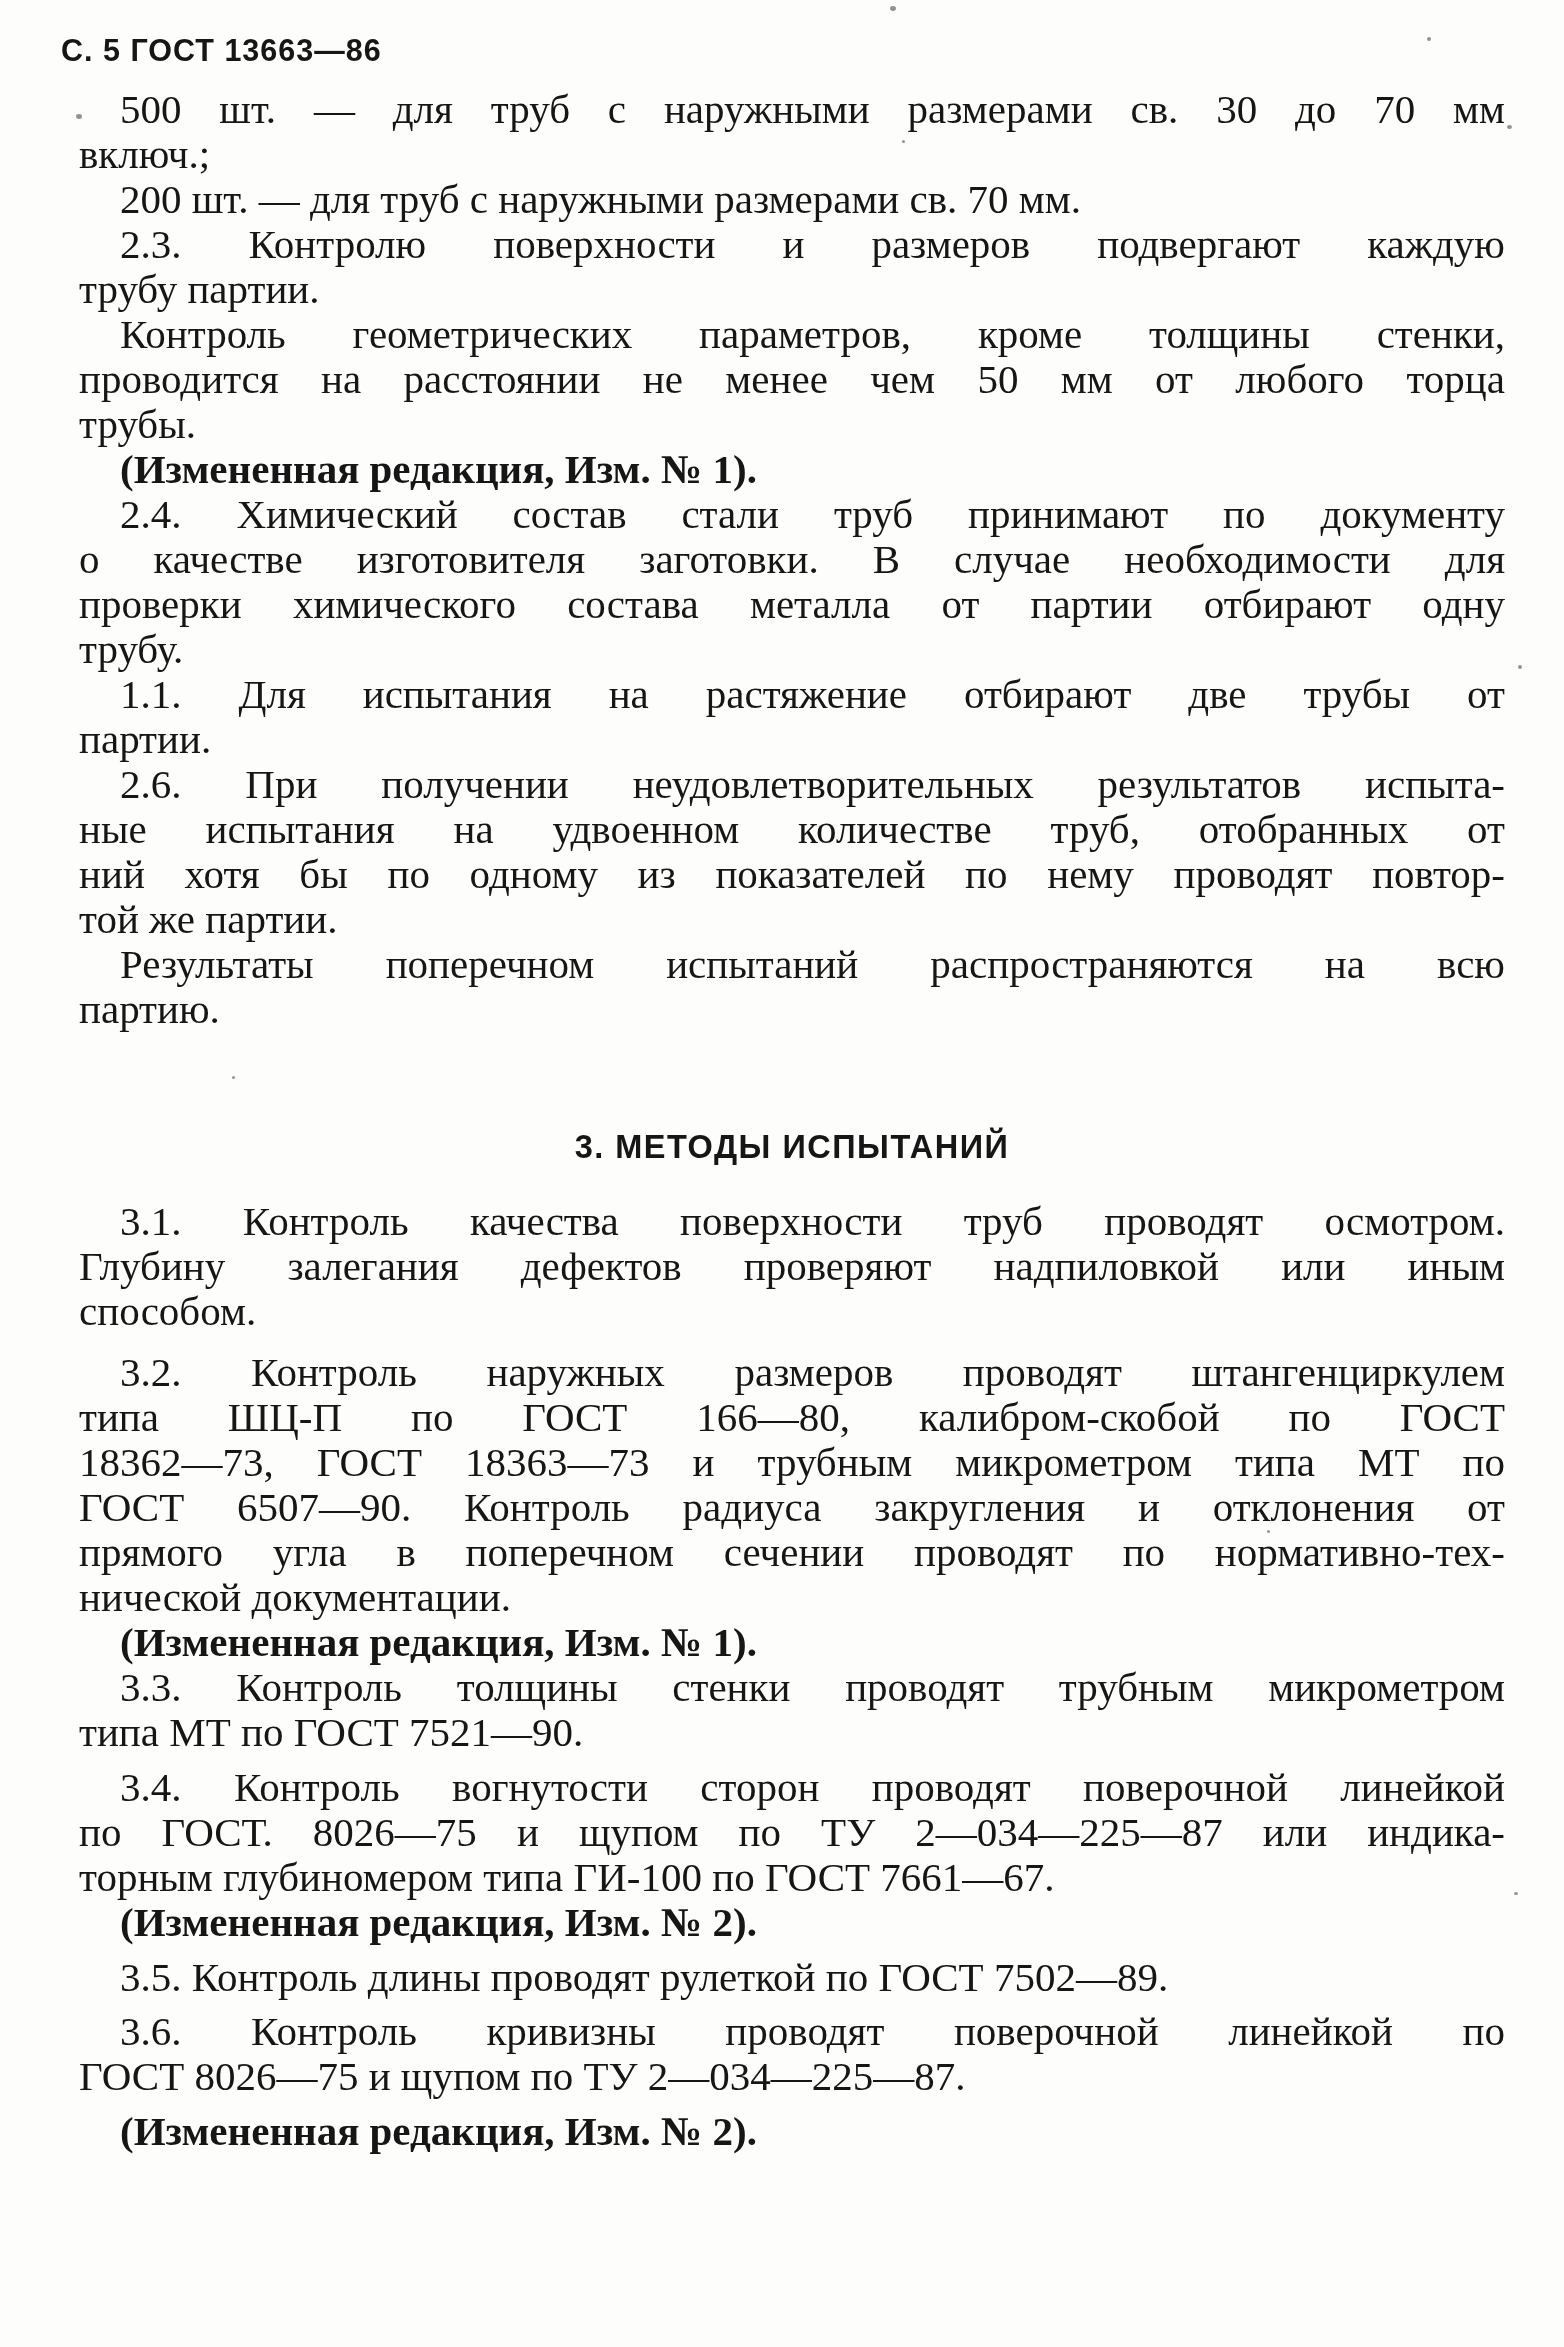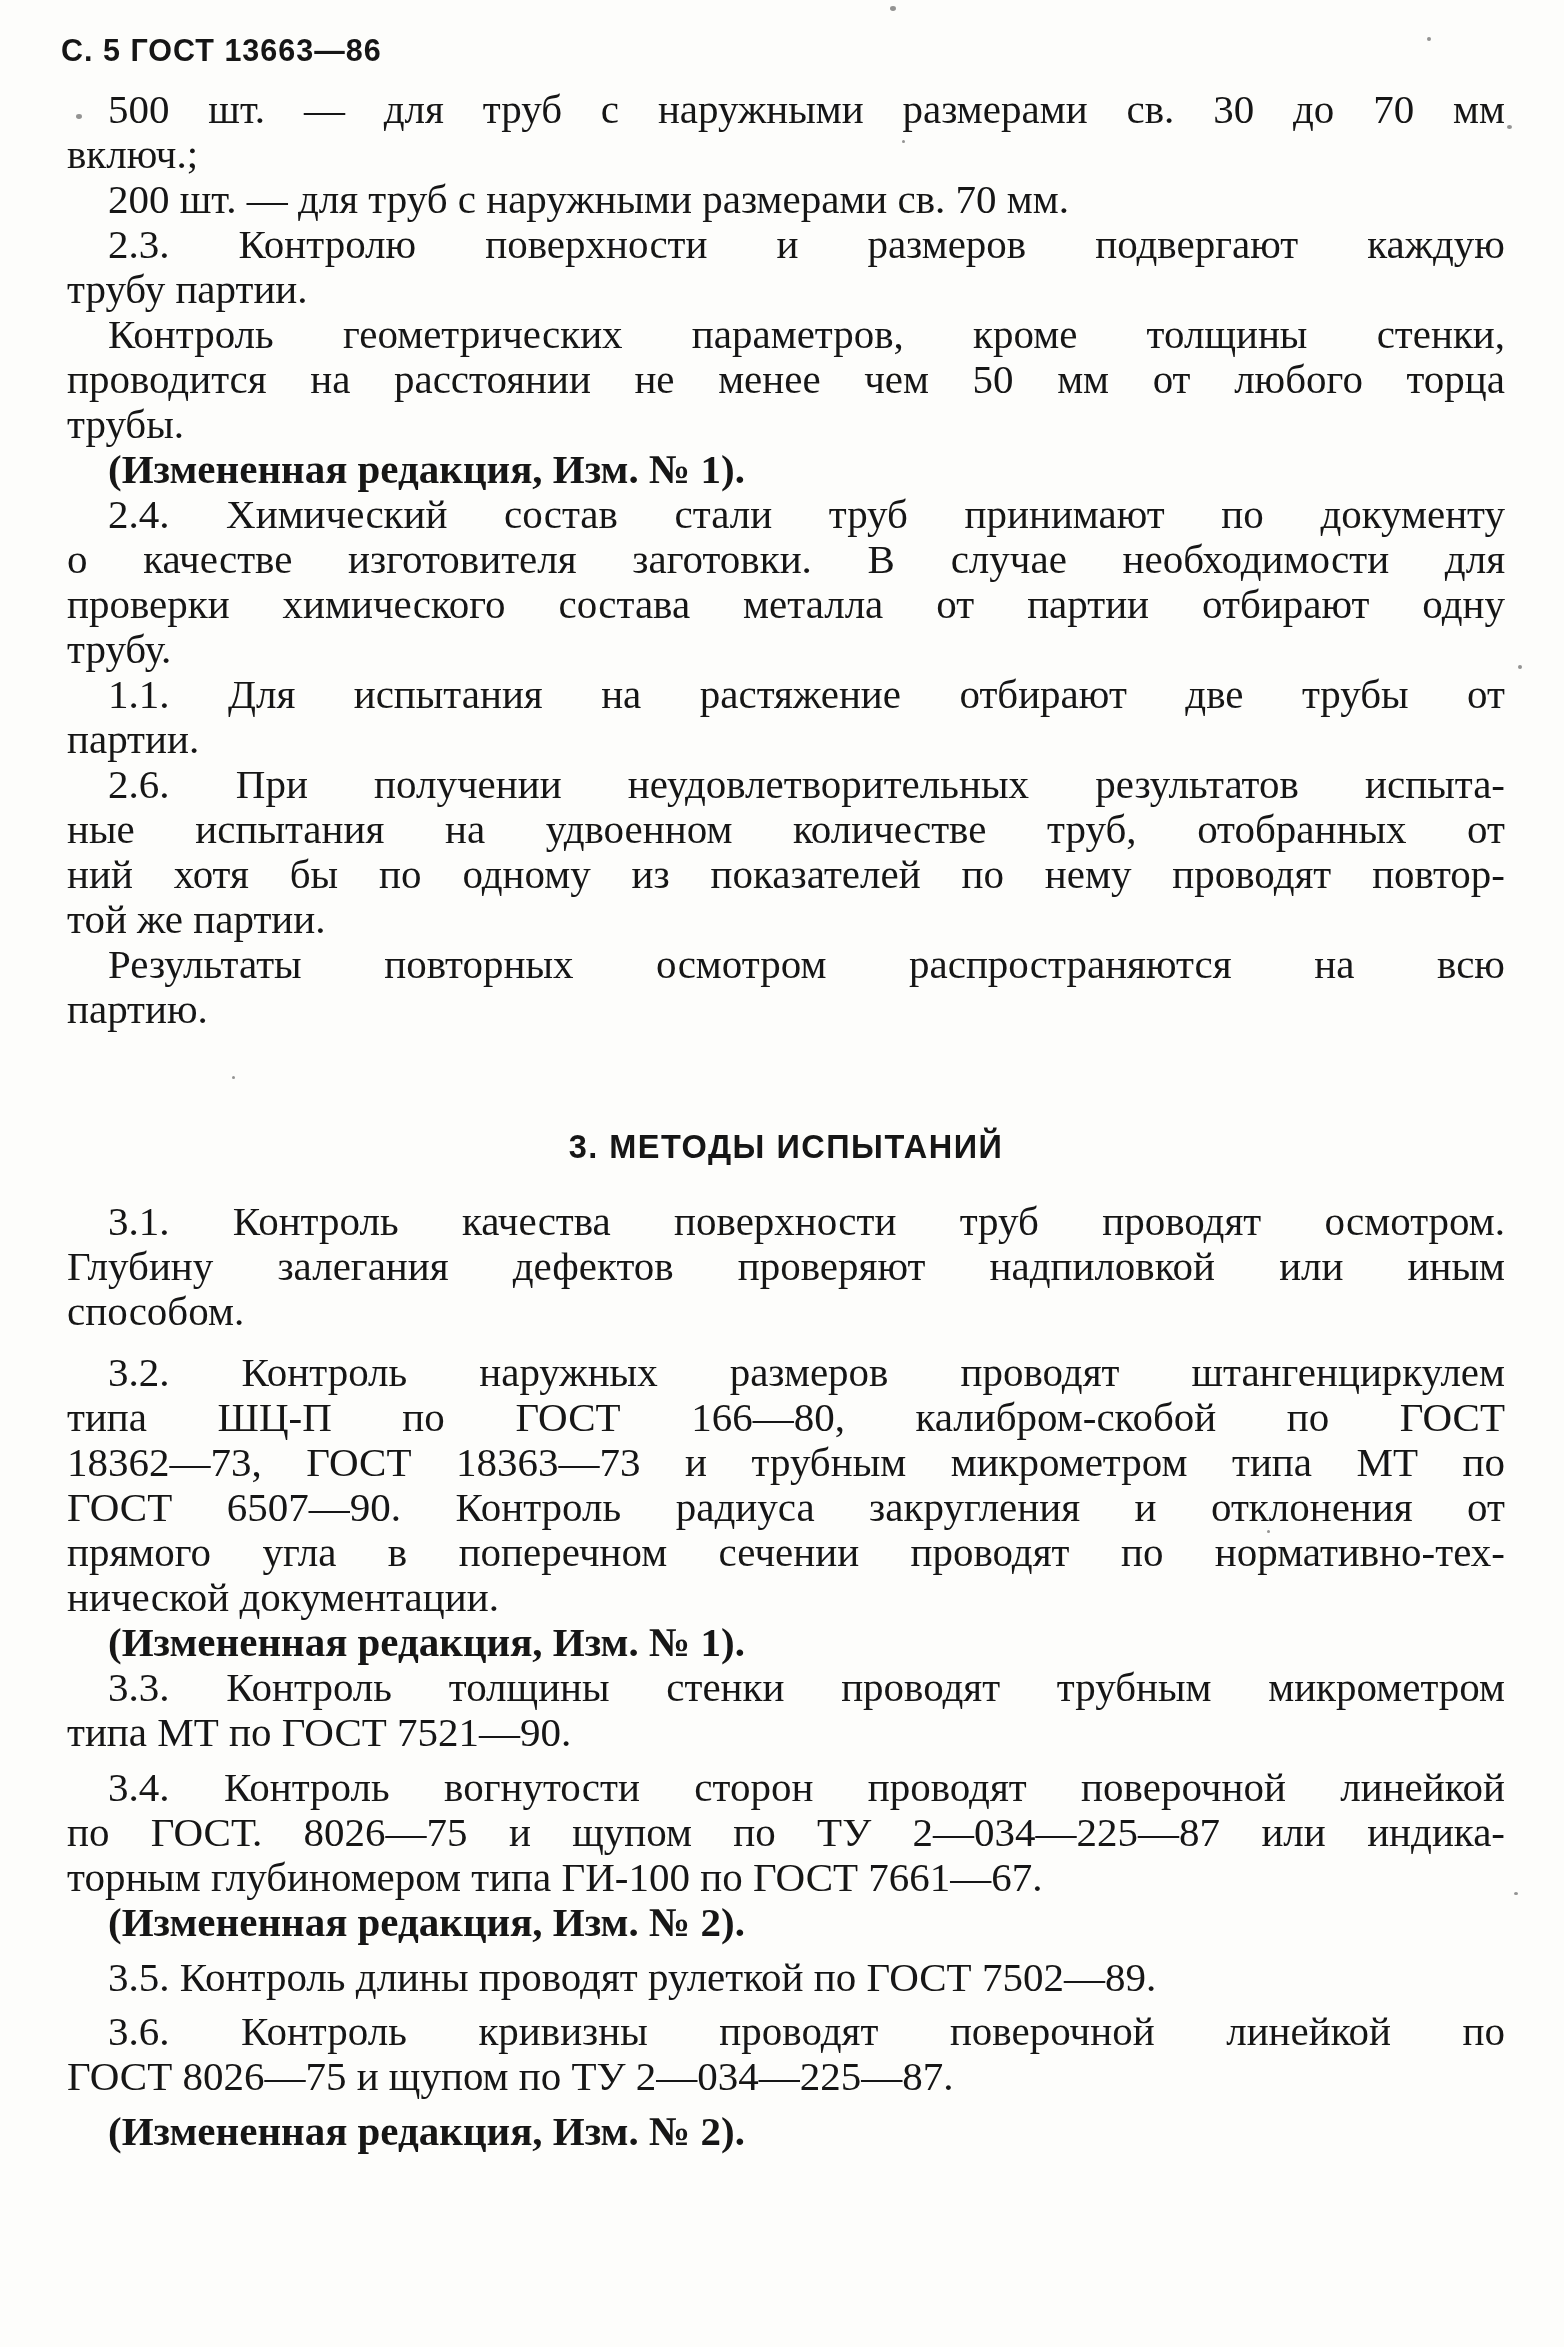--- a/index.html
+++ b/index.html
@@ -24,21 +24,21 @@
     white-space: nowrap;
   }
   .body-block {
     position: absolute;
     left: 67px;
     top: 87px;
     width: 1438px;
     font-size: 41px;
     line-height: 45px;
   }
-  .line { text-align: left; }
+  .line { text-align: left; margin-left: 12px; }
   .line.just { text-align: justify; text-align-last: justify; }
   .line.ind  { text-indent: 41px; }
   .line.bold { font-weight: bold; }
   .line.sp-s { margin-top: 9.9px; }
   .line.sp-m { margin-top: 15.8px; }
   .line.heading {
     font-family: "Liberation Sans", "DejaVu Sans", sans-serif;
     font-weight: bold;
     font-size: 32.5px;
     line-height: 37px;
@@ -75,21 +75,21 @@
       <div class="line just ind">2.4. Химический состав стали труб принимают по документу</div>
       <div class="line just">о качестве изготовителя заготовки. В случае необходимости для</div>
       <div class="line just">проверки химического состава металла от партии отбирают одну</div>
       <div class="line">трубу.</div>
       <div class="line just ind">1.1. Для испытания на растяжение отбирают две трубы от</div>
       <div class="line">партии.</div>
       <div class="line just ind">2.6. При получении неудовлетворительных результатов испыта-</div>
       <div class="line just">ные испытания на удвоенном количестве труб, отобранных от</div>
       <div class="line just">ний хотя бы по одному из показателей по нему проводят повтор-</div>
       <div class="line">той же партии.</div>
-      <div class="line just ind">Результаты повторных осмотром распространяются на всю</div>
+      <div class="line just ind">Результаты поперечном испытаний распространяются на всю</div>
       <div class="line">партию.</div>
       <div class="line heading">3. МЕТОДЫ ИСПЫТАНИЙ</div>
       <div class="line just ind">3.1. Контроль качества поверхности труб проводят осмотром.</div>
       <div class="line just">Глубину залегания дефектов проверяют надпиловкой или иным</div>
       <div class="line">способом.</div>
       <div class="line just ind sp-m">3.2. Контроль наружных размеров проводят штангенциркулем</div>
       <div class="line just">типа ШЦ-П по ГОСТ 166—80, калибром-скобой по ГОСТ</div>
       <div class="line just">18362—73, ГОСТ 18363—73 и трубным микрометром типа МТ по</div>
       <div class="line just">ГОСТ 6507—90. Контроль радиуса закругления и отклонения от</div>
       <div class="line just">прямого угла в поперечном сечении проводят по нормативно-тех-</div>

